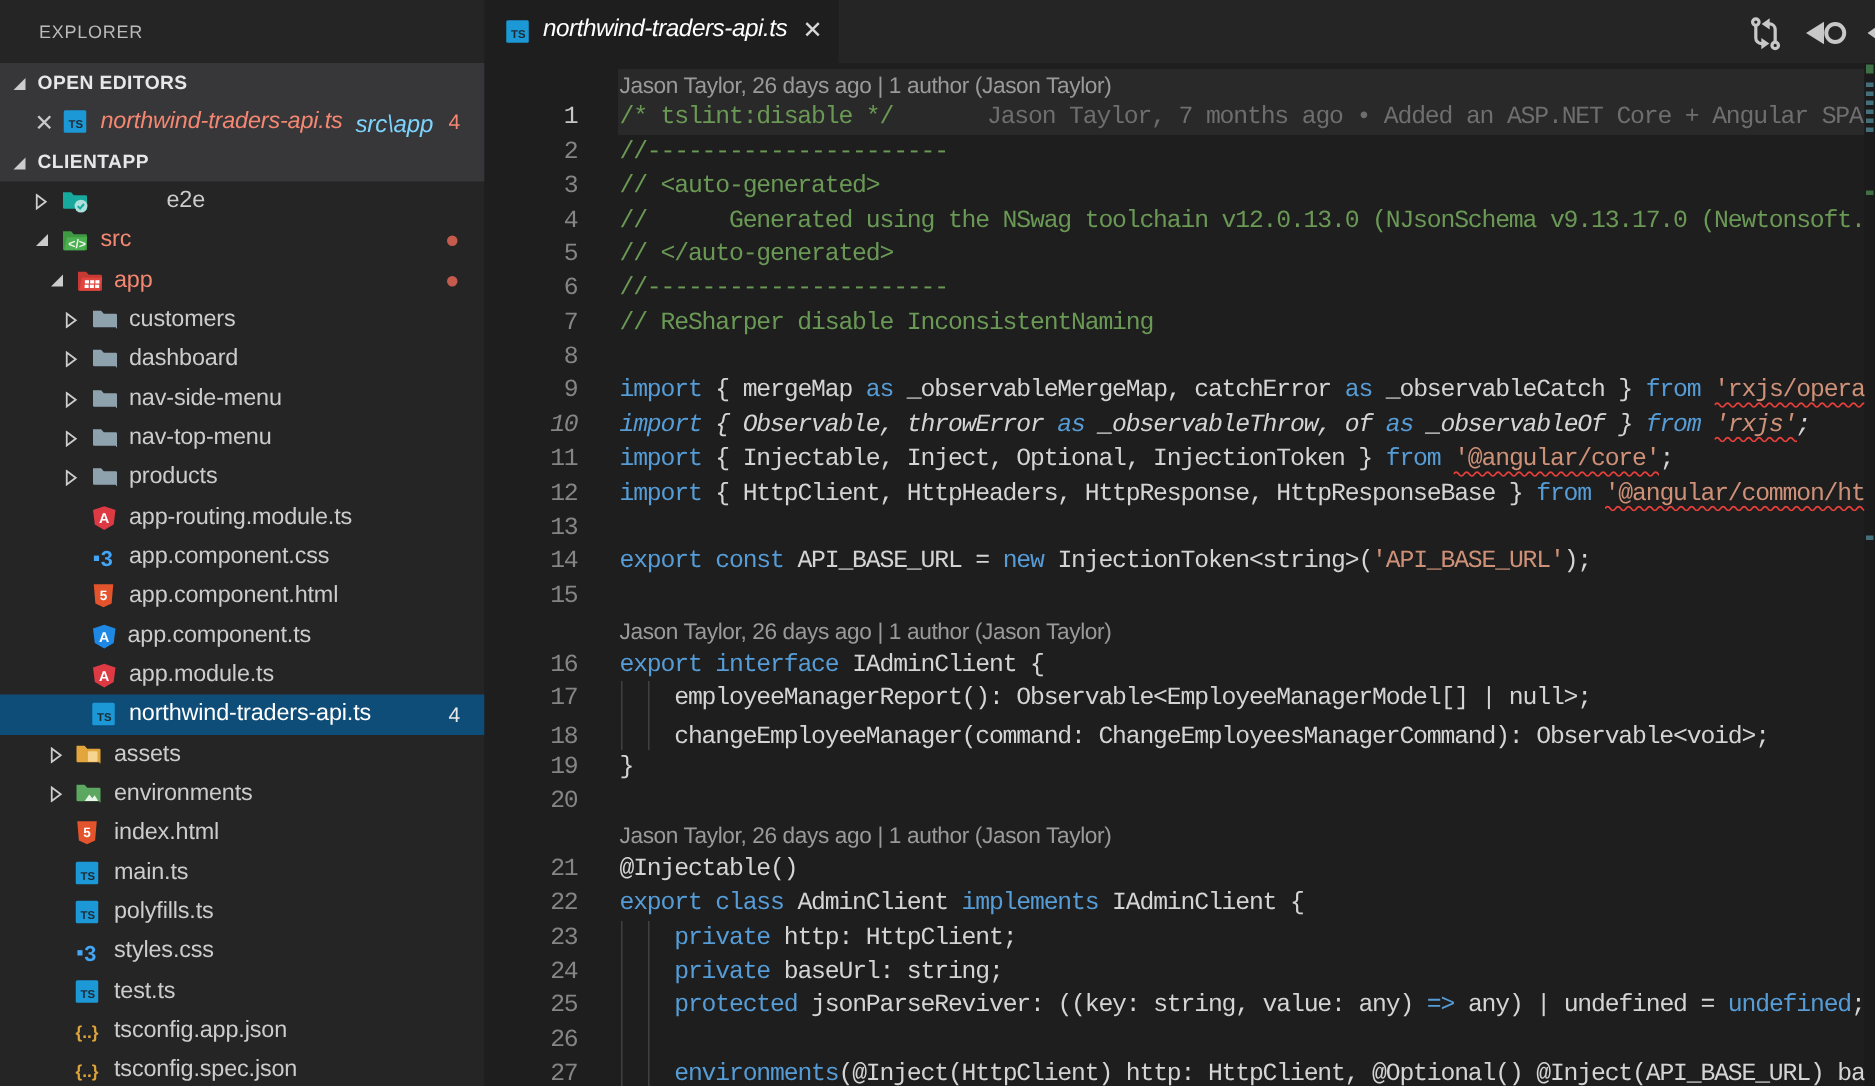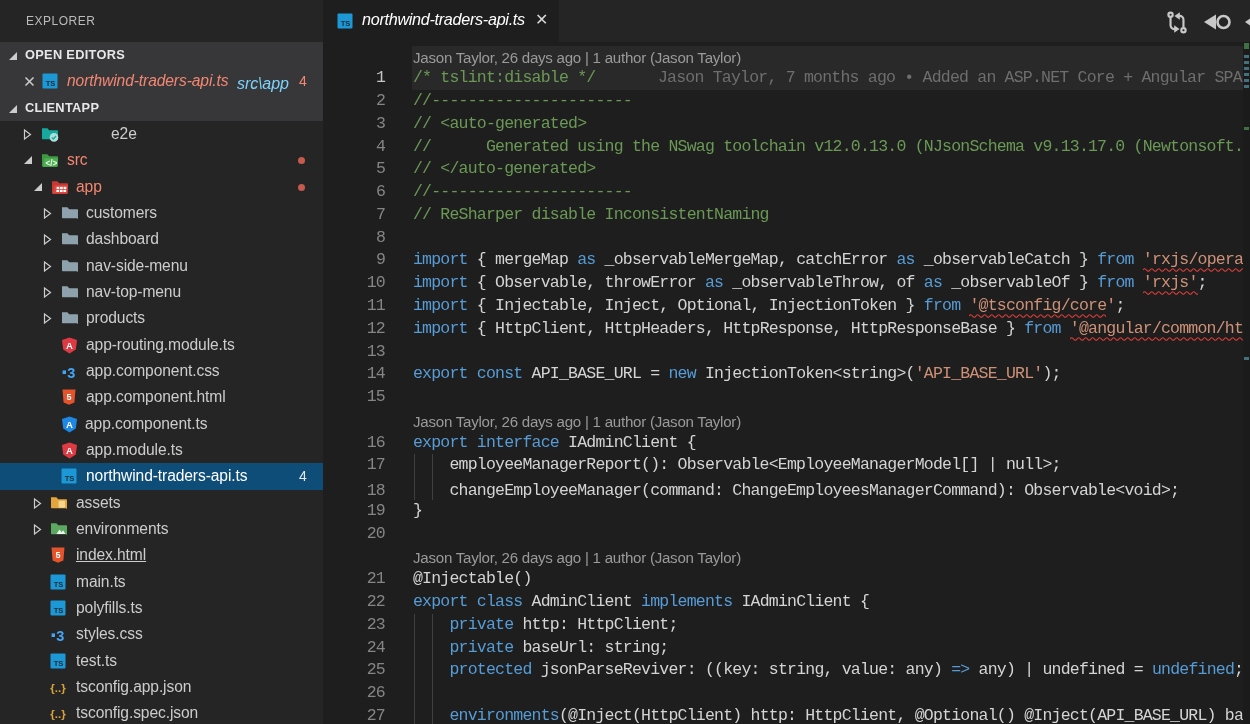--- a/index.html
+++ b/index.html
@@ -220,21 +220,21 @@
         <path d="M1 2.2 h5.4 l1.8 2 h8 a0.8 0.8 0 0 1 0.8 0.8 v9 a0.8 0.8 0 0 1 -0.8 -0.8 h-14.4 a0.8 0.8 0 0 1 -0.8 -0.8 z" fill="#5da860"></path>
         <path d="M6.5 13 l3 -4.4 l2 2.6 l1.6 -2 l2.4 3.8 z" fill="#e8f5e9"></path>
       </svg>
       <span class="lbl" style="left:76px;">environments</span>
     </div>
     <div class="row" style="top:542.28px;">
       <svg class="icon" style="left:50px;" width="16" height="17" viewBox="0 0 16 17">
         <polygon points="1.5,0.5 14.5,0.5 13.4,13.4 8,15.8 2.6,13.4" fill="#e4542c"></polygon>
         <text x="8" y="11.2" font-family="Liberation Sans" font-size="9" font-weight="bold" fill="#ffffff" text-anchor="middle">5</text>
       </svg>
-      <span class="lbl" style="left:76px;text-decoration:underline;">index.html</span>
+      <span class="lbl" style="left:76px;">index.html</span>
     </div>
     <div class="row" style="top:568.6099999999999px;">
       <svg class="icon" style="left:50px;" width="16" height="16" viewBox="0 0 16 16">
         <rect x="0.5" y="0.5" width="15" height="15" rx="1" fill="#1b98d5"></rect>
         <text x="8.6" y="12.6" font-family="Liberation Sans" font-size="7.6" font-weight="bold" fill="#1d2b35" text-anchor="middle">TS</text>
       </svg>
       <span class="lbl" style="left:76px;">main.ts</span>
     </div>
     <div class="row" style="top:594.9399999999999px;">
       <svg class="icon" style="left:50px;" width="16" height="16" viewBox="0 0 16 16">
@@ -306,22 +306,22 @@
     </div>
     <div class="crow" style="top:25.27px;"><span class="num" style="color:#c6c6c6;">1</span><span class="code"><span class="c">/* tslint:disable */</span><span id="blame1">Jason Taylor, 7 months ago • Added an ASP.NET Core + Angular SPA p</span></span></div>
     <div class="crow" style="top:48.04px;"><span class="num">2</span><span class="code"><span class="c">//----------------------</span></span></div>
     <div class="crow" style="top:70.81px;"><span class="num">3</span><span class="code"><span class="c">// &lt;auto-generated&gt;</span></span></div>
     <div class="crow" style="top:93.58px;"><span class="num">4</span><span class="code"><span class="c">//      Generated using the NSwag toolchain v12.0.13.0 (NJsonSchema v9.13.17.0 (Newtonsoft.Json v11.0.0.0)) (http://NSwag.org)</span></span></div>
     <div class="crow" style="top:116.35px;"><span class="num">5</span><span class="code"><span class="c">// &lt;/auto-generated&gt;</span></span></div>
     <div class="crow" style="top:139.12px;"><span class="num">6</span><span class="code"><span class="c">//----------------------</span></span></div>
     <div class="crow" style="top:161.89px;"><span class="num">7</span><span class="code"><span class="c">// ReSharper disable InconsistentNaming</span></span></div>
     <div class="crow" style="top:184.66px;"><span class="num">8</span><span class="code"></span></div>
     <div class="crow" style="top:207.43px;"><span class="num">9</span><span class="code"><span class="k">import</span> { mergeMap <span class="k">as</span> _observableMergeMap, catchError <span class="k">as</span> _observableCatch } <span class="k">from</span> <span class="s">'rxjs/operators'</span>;</span></div>
-    <div class="crow" style="top:230.20px;"><span class="num">10</span><span class="code"><span class="k">import</span> { Observable, throwError <span class="k">as</span> _observableThrow, of <span class="k">as</span> _observableOf } <span class="k">from</span> <span class="s">'rxjs'</span>;</span></div>
-    <div class="crow" style="top:252.97px;"><span class="num">11</span><span class="code"><span class="k">import</span> { Injectable, Inject, Optional, InjectionToken } <span class="k">from</span> <span class="s">'@tsconfig/core'</span>;</span></div>
+    <div class="crow" style="top:230.20px;font-style:italic;"><span class="num">10</span><span class="code"><span class="k">import</span> { Observable, throwError <span class="k">as</span> _observableThrow, of <span class="k">as</span> _observableOf } <span class="k">from</span> <span class="s">'rxjs'</span>;</span></div>
+    <div class="crow" style="top:252.97px;"><span class="num">11</span><span class="code"><span class="k">import</span> { Injectable, Inject, Optional, InjectionToken } <span class="k">from</span> <span class="s">'@angular/core'</span>;</span></div>
     <div class="crow" style="top:275.74px;"><span class="num">12</span><span class="code"><span class="k">import</span> { HttpClient, HttpHeaders, HttpResponse, HttpResponseBase } <span class="k">from</span> <span class="s">'@angular/common/http'</span>;</span></div>
     <div class="crow" style="top:298.51px;"><span class="num">13</span><span class="code"></span></div>
     <div class="crow" style="top:321.28px;"><span class="num">14</span><span class="code"><span class="k">export</span> <span class="k">const</span> API_BASE_URL = <span class="k">new</span> InjectionToken&lt;string&gt;(<span class="s">'API_BASE_URL'</span>);</span></div>
     <div class="crow" style="top:344.05px;"><span class="num">15</span><span class="code"></span></div>
     <div class="lens" style="top:366.82px;">
       <span>Jason Taylor, 26 days ago | 1 author (Jason Taylor)</span>
     </div>
     <div class="crow" style="top:389.59px;"><span class="num">16</span><span class="code"><span class="k">export</span> <span class="k">interface</span> IAdminClient {</span></div>
     <div class="crow" style="top:412.36px;"><span class="num">17</span><span class="code">    employeeManagerReport(): Observable&lt;EmployeeManagerModel[] | null&gt;;</span></div>
     <div class="crow" style="top:438px;"><span class="num">18</span><span class="code">    changeEmployeeManager(command: ChangeEmployeesManagerCommand): Observable&lt;void&gt;;</span></div>

